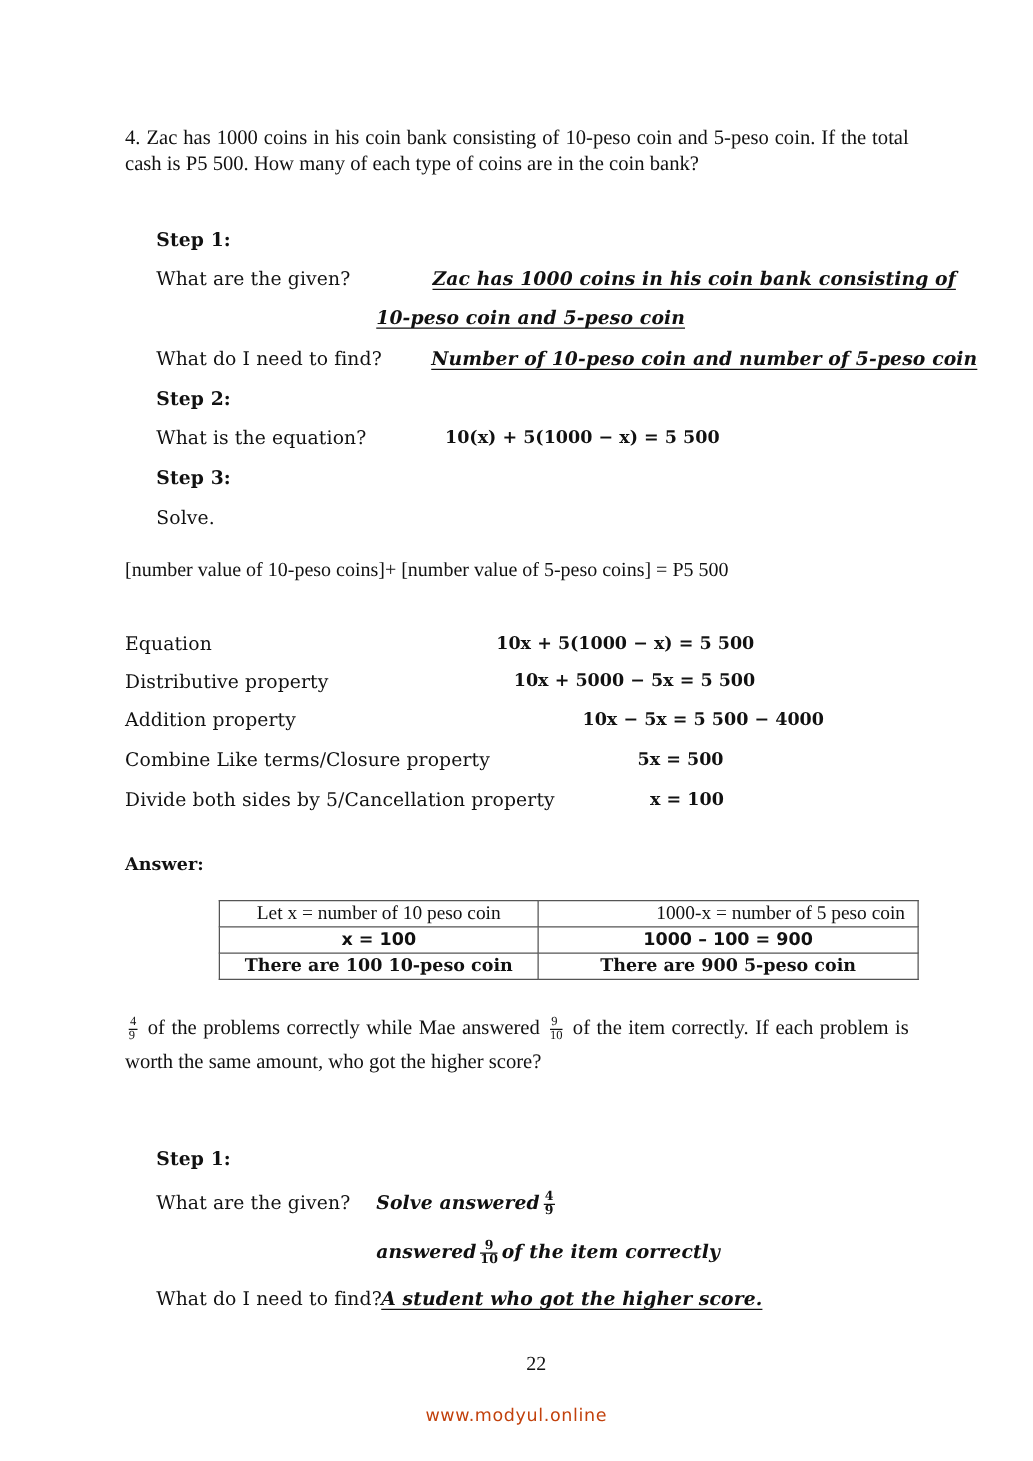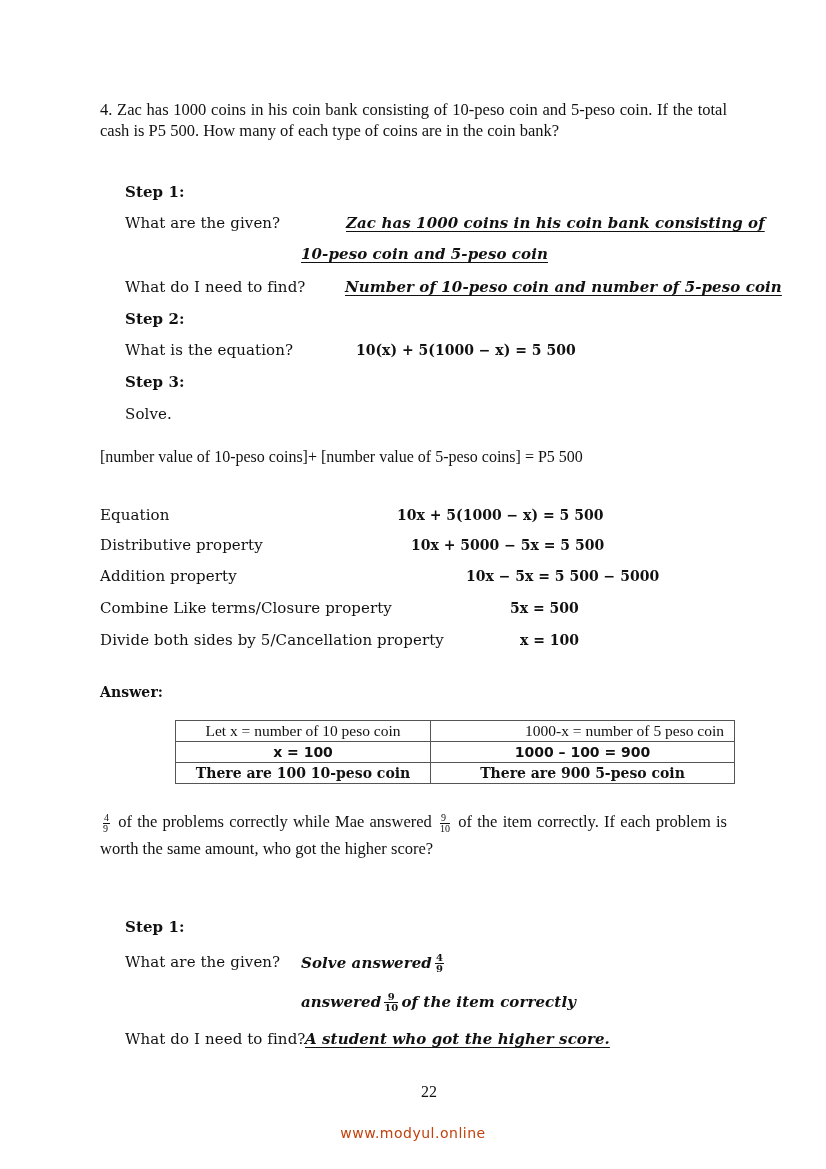--- a/index.html
+++ b/index.html
@@ -49,21 +49,21 @@
 
 <div class="abs ser" style="left:100px; top:448px;">[number value of 10-peso coins]+ [number value of 5-peso coins] = P5 500</div>
 
 <div class="abs txt" style="left:100px; top:506px;">Equation</div>
 <div class="abs math" style="left:397px; top:507px;">10x + 5(1000 − x) = 5 500</div>
 
 <div class="abs txt" style="left:100px; top:536px;">Distributive property</div>
 <div class="abs math" style="left:411px; top:537px;text-align:center;">10x + 5000 − 5x = 5 500</div>
 
 <div class="abs txt" style="left:100px; top:567px;">Addition property</div>
-<div class="abs math" style="left:466px; top:568px;">10x − 5x = 5 500 − 5000</div>
+<div class="abs math" style="left:466px; top:568px;">10x − 5x = 5 500 − 4000</div>
 
 <div class="abs txt" style="left:100px; top:599px;">Combine Like terms/Closure property</div>
 <div class="abs math" style="left:510px; top:600px;">5x = 500</div>
 
 <div class="abs txt" style="left:100px; top:631px;">Divide both sides by 5/Cancellation property</div>
 <div class="abs math" style="left:520px; top:632px;">x = 100</div>
 
 <div class="abs txt bold" style="left:100px; top:684px; font-size:14px;">Answer:</div>
 
 <table class="ans">

